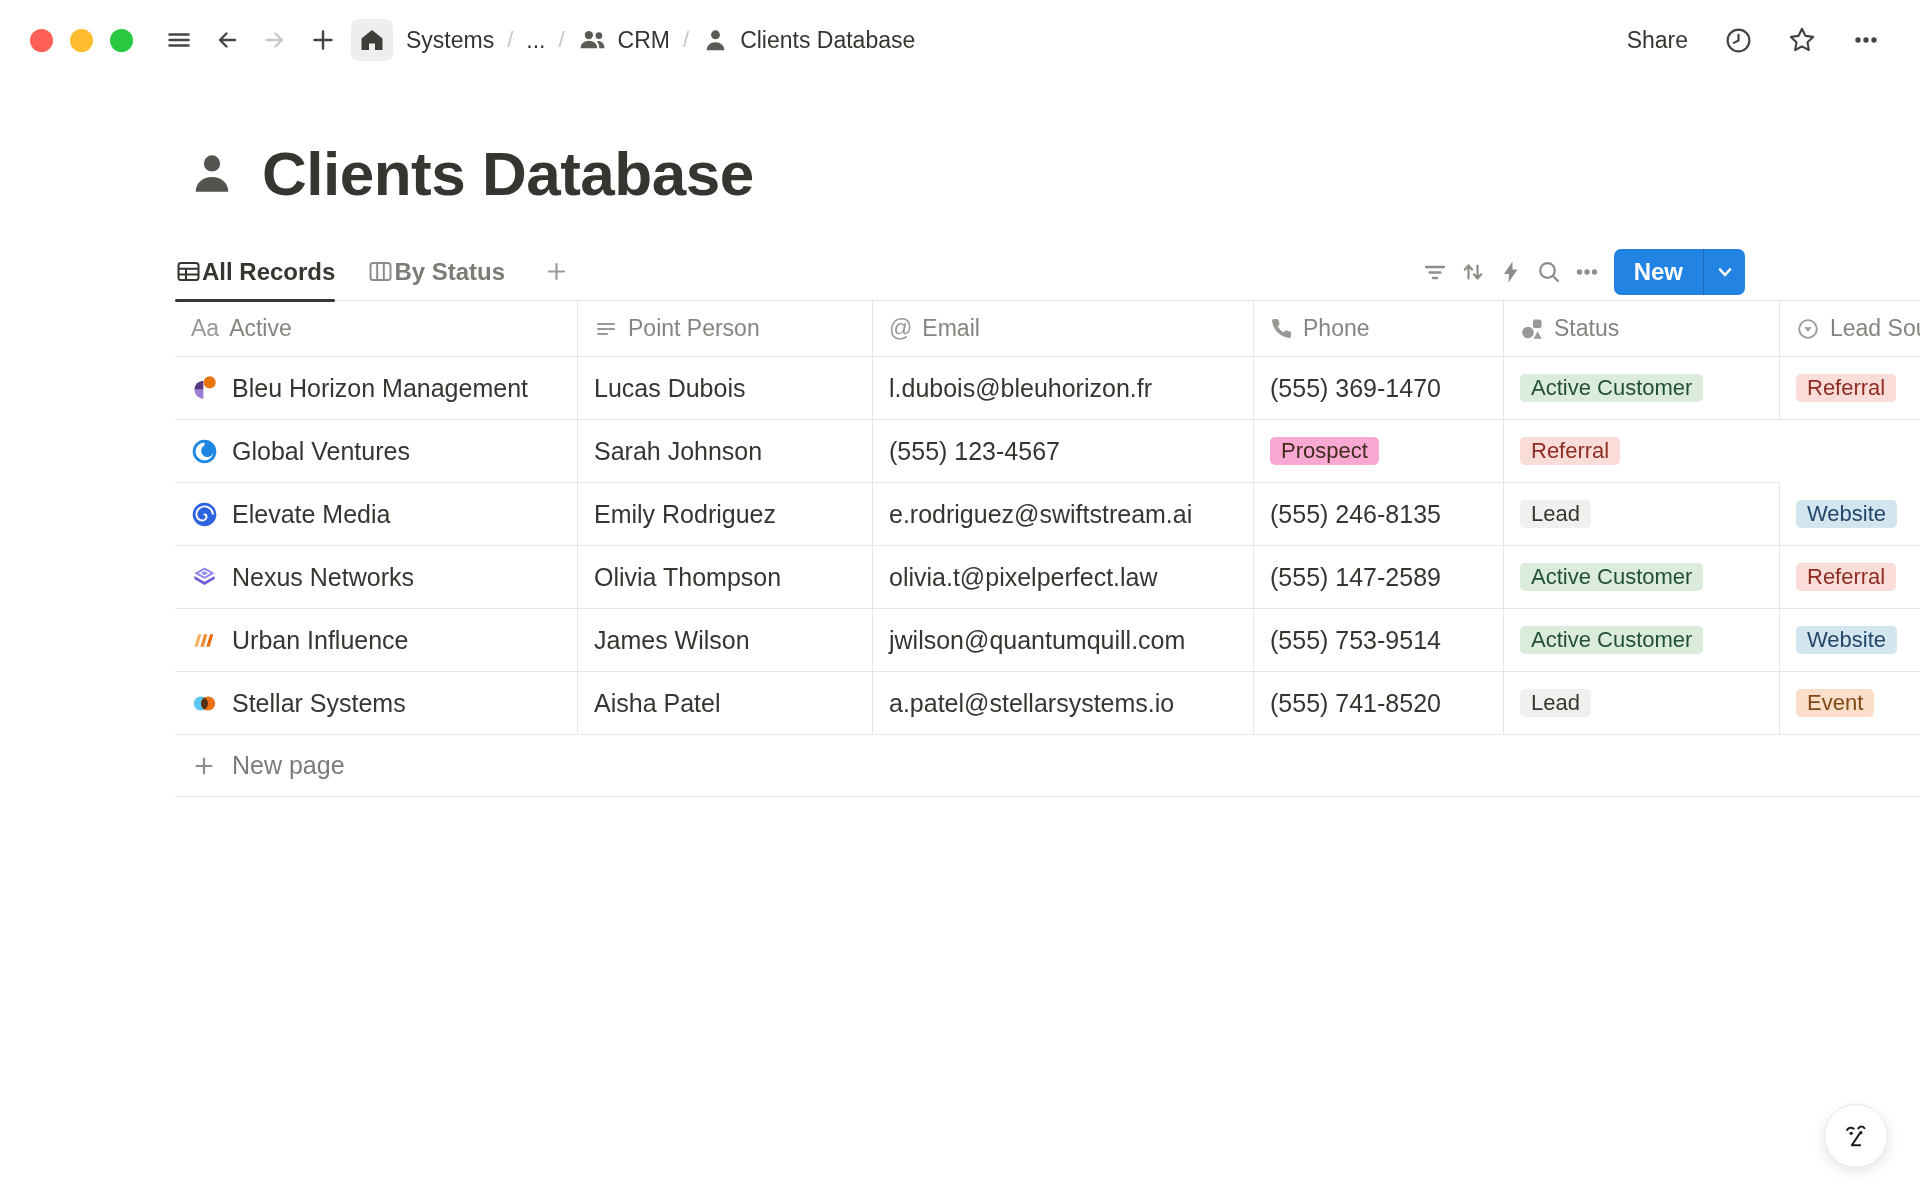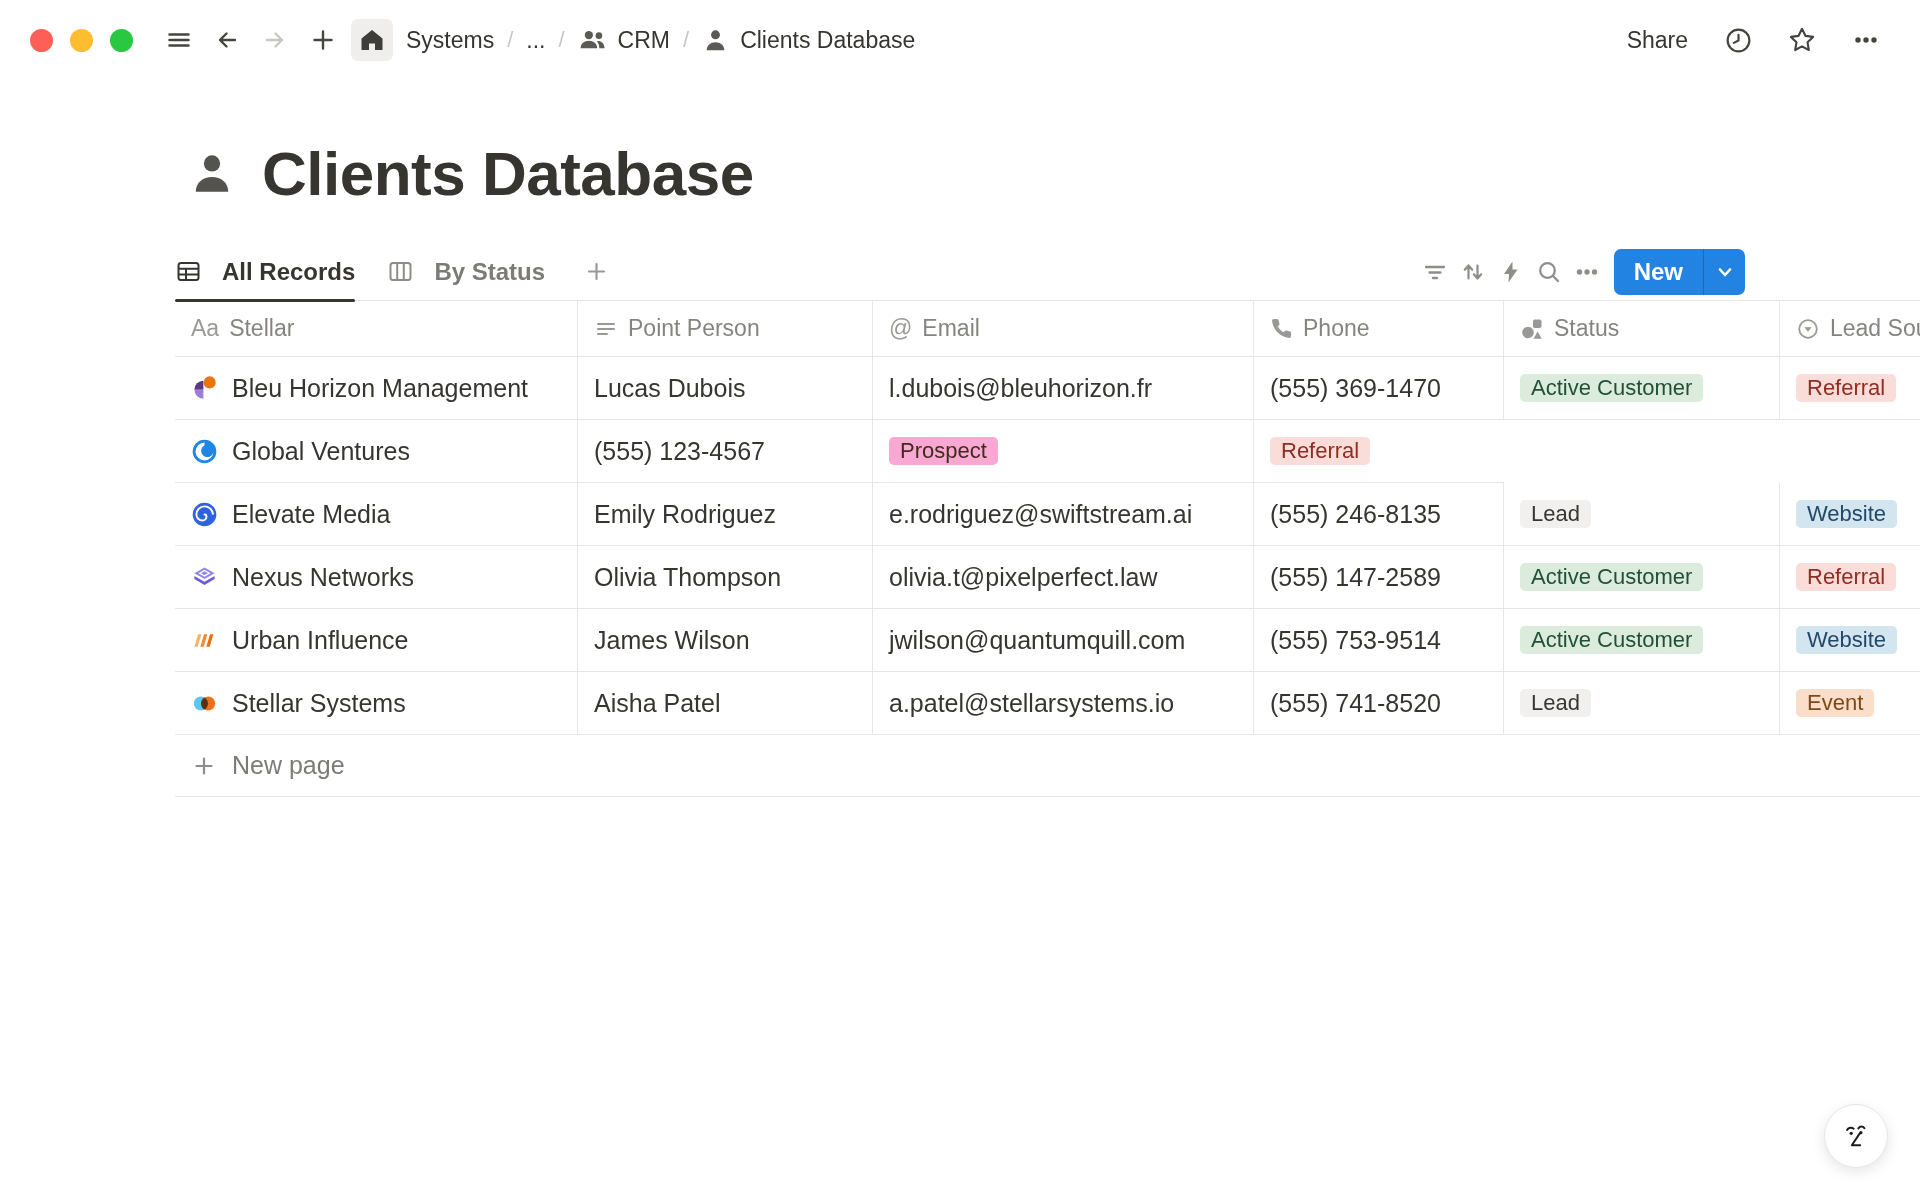--- a/index.html
+++ b/index.html
@@ -30,21 +30,21 @@
   .titlerow { display: flex; align-items: center; gap: 26px; margin: 58px 0 0 188px; }
   .titlerow h1 { font-size: 62px; font-weight: 700; letter-spacing: -0.5px; }
 
   
   .controls {
     margin: 34px 0 0 175px; height: 58px;
     display: flex; align-items: center;
     border-bottom: 1px solid #e7e6e4;
     padding-right: 175px;
   }
-  .tab { display: flex; align-items: center; gap: 20px; font-size: 24px; font-weight: 600;
+  .tab { display: flex; align-items: center; gap: 0; font-size: 24px; font-weight: 600;
          height: 100%; position: relative; margin-right: 32px; cursor: pointer; }
   .tab.active { color: #37352f; }
   .tab.inactive { color: #7d7b76; }
   .tab.active::after { content: ""; position: absolute; left: 0; right: 0; bottom: -2px;
                        height: 3px; background: #37352f; border-radius: 3px; }
   .toolbar { margin-left: auto; display: flex; align-items: center; gap: 0; }
   .toolbtn { width: 38px; height: 38px; display: flex; align-items: center; justify-content: center; border-radius: 6px; }
   .newbtn { display: flex; align-items: stretch; border-radius: 7px; overflow: hidden;
             height: 46px; margin-left: 8px; color: #fff; font-weight: 600; font-size: 24px; cursor: pointer; }
   .newmain { padding: 0 20px; display: flex; align-items: center; }
@@ -235,21 +235,21 @@
           </svg>
       </span>
     </div>
   </div>
 </div>
 
 <div class="table">
   <div class="thead">
     <div class="th">
       <span class="hdr-sym">Aa</span>
-      <span>Stellar</span>
+      <span>Active</span>
     </div>
     <div class="th">
       <span>
         <svg width="24" height="24" viewBox="0 0 24 24" fill="none" stroke="#9b9995" stroke-width="2" stroke-linecap="round">
             <path d="M4 7 H20 M4 12 H20 M4 17 H13"></path>
           </svg>
       </span>
       <span>Point Person</span>
     </div>
     <div class="th">
@@ -315,20 +315,23 @@
       </div>
       <div class="trow">
         <div class="td company">
           <span>
             <svg width="27" height="27" viewBox="0 0 24 24">
               <circle cx="12" cy="12" r="10.5" fill="#1E87E5"></circle>
               <path d="M12 4 A8 8 0 1 0 20 12 A5.5 5.5 0 1 1 12 6.5 Z" fill="#ffffff"></path>
             </svg>
           </span>
           <span class="u">Global Ventures</span>
+        </div>
+        <div class="td">
+          <span>Sarah Johnson</span>
         </div>
         <div class="td">
           <span class="u">(555) 123-4567</span>
         </div>
         <div class="td">
           <span class="badge" style="background: #f9a8d4; color: rgb(64, 44, 27);">Prospect</span>
         </div>
         <div class="td">
           <span class="badge" style="background: rgb(250, 221, 217); color: rgb(143, 45, 35);">Referral</span>
         </div>

